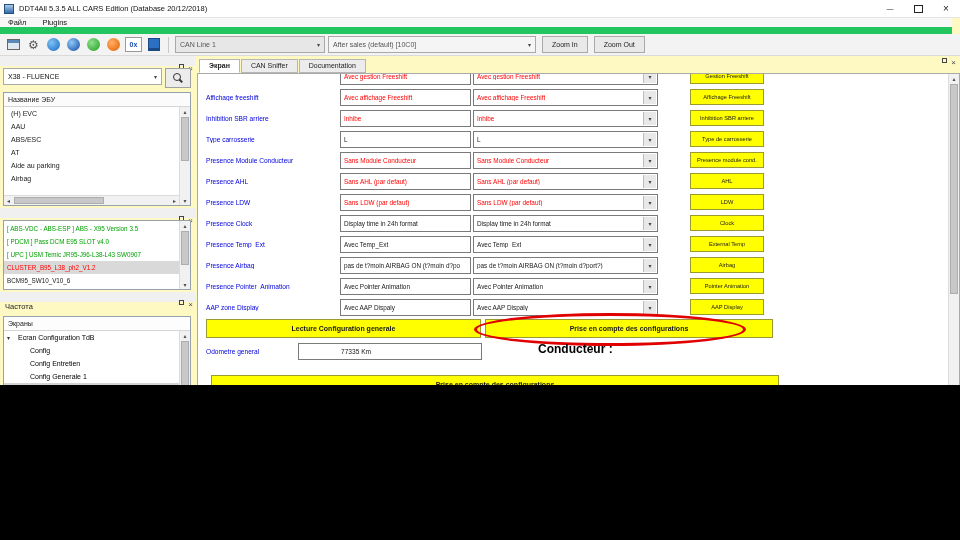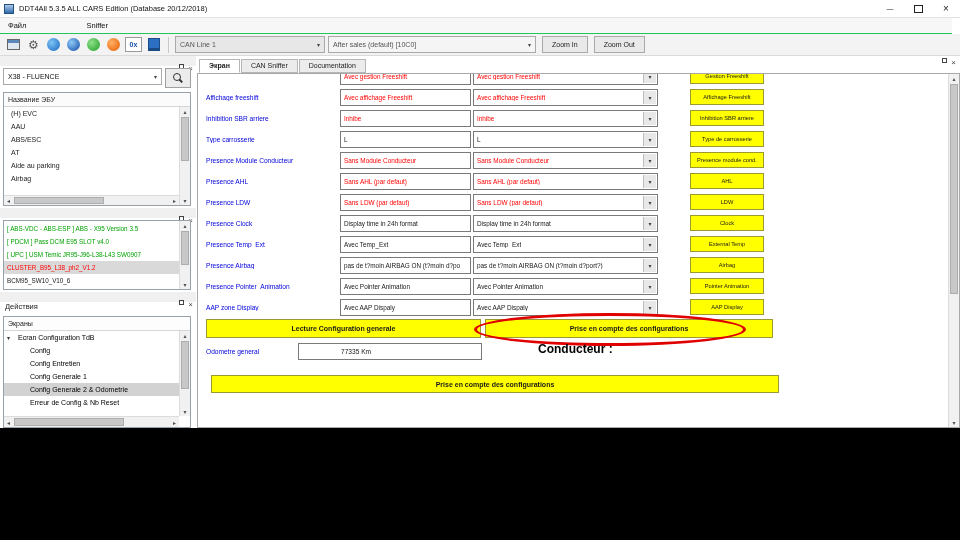--- a/index.html
+++ b/index.html
@@ -1,31 +1,31 @@
 <!DOCTYPE html>
 <html style="--accent-yellow: #ffff00; --label-blue: #0000dc; --changed-red: #ff0000; --connected-green: #18c23c; --annotation-red: #e00000;"><head>
 <meta charset="utf-8">
 <style>
   * { margin:0; padding:0; box-sizing:border-box; }
   html,body { width:960px; height:540px; overflow:hidden; background:#000; }
   body { font-family:"Liberation Sans", sans-serif; }
-  .screen { position:relative; width:960px; height:428px; background:#ffffff; overflow:hidden; }
+  .screen { position:relative; width:960px; height:385px; background:#fef9c3; overflow:hidden; }
 
   
   .titlebar { position:absolute; top:0; left:0; right:0; height:18px; background:#ffffff; display:flex; align-items:center; padding-left:4px; border-bottom:1px solid #e3e3e3; }
   .app-icon { width:10px; height:10px; margin-right:5px; background:linear-gradient(#aecbe8,#2f6bad); border:1px solid #24507f; }
   .wtitle { font-size:7.5px; color:#111; }
   .win-controls { margin-left:auto; display:flex; height:100%; }
   .wc { width:28px; display:flex; align-items:center; justify-content:center; color:#222; font-size:8px; }
   .wc-min::before { content:"—"; font-size:7px; }
   .wc-max::before { content:""; width:7px; height:6px; border:1px solid #222; display:block; }
   .wc-close::before { content:"×"; font-size:10px; }
 
   
-  .menubar { position:absolute; top:18px; left:0; right:8px; height:16px; background:#f7f7f7; border-bottom:1px solid #22c55e; display:flex; align-items:center;gap:44px; }
+  .menubar { position:absolute; top:18px; left:0; right:8px; height:16px; background:#f7f7f7; border-bottom:7px solid #22c55e; display:flex; align-items:center; }
   .menu-item { font-size:7.5px; color:#111; padding:0 8px; }
 
   
   .toolbar { position:absolute; top:34px; left:0; right:0; height:22px; background:#f3f3f3; border-bottom:1px solid #dadada; display:flex; align-items:center; gap:3px; padding:0 5px; }
   .ticon { width:17px; height:17px; display:flex; align-items:center; justify-content:center; border:1px solid transparent; }
   .ti-window-shape { width:13px; height:11px; border:1px solid #666; background:#dfe8f0; box-shadow: inset 0 3px 0 #5a88b8; }
   .ti-gear::before { content:"⚙"; font-family:"DejaVu Sans",sans-serif; font-size:12px; color:#555; }
   .ti-circle { width:13px; height:13px; border-radius:50%; }
   .ti-blue1 { background:radial-gradient(circle at 35% 35%, #7fc4f4, #1565c0); }
   .ti-blue2 { background:radial-gradient(circle at 35% 35%, #90caf9, #0d47a1); }
@@ -182,21 +182,21 @@
     <span class="wtitle">DDT4All 5.3.5 ALL CARS Edition (Database 20/12/2018)</span>
     <div class="win-controls">
       <div class="wc wc-min"></div>
       <div class="wc wc-max"></div>
       <div class="wc wc-close"></div>
     </div>
   </div>
 
   <div class="menubar">
     <span class="menu-item">Файл</span>
-    <span class="menu-item">Sniffer</span>
+    <span class="menu-item">Plugins</span>
   </div>
 
   <div class="toolbar">
     <span class="ticon">
         <span class="ti-window-shape"></span>
       </span>
     <span class="ticon ti-gear"></span>
     <span class="ticon">
         <span class="ti-circle ti-blue1"></span>
       </span>
@@ -288,21 +288,21 @@
       </div>
     </div>
 
     <div class="dockstrip" style="top:236px;">
       <div class="dock-btns">
           <span class="dock-float"></span>
           <span class="dock-close"></span>
         </div>
     </div>
 
-    <div class="actions-label">Действия</div>
+    <div class="actions-label">Частота</div>
 
     <div class="panel tree-panel">
       <div class="tree-header">Экраны</div>
       <div class="tree-area">
         <div class="tree-root">Ecran Configuration TdB</div>
         <div id="tree-children">
             <div class="tree-item"><span>Config</span></div>
             <div class="tree-item"><span>Config Entretien</span></div>
             <div class="tree-item"><span>Config Generale 1</span></div>
             <div class="tree-item selected"><span>Config Generale 2 &amp; Odometrie</span></div>

